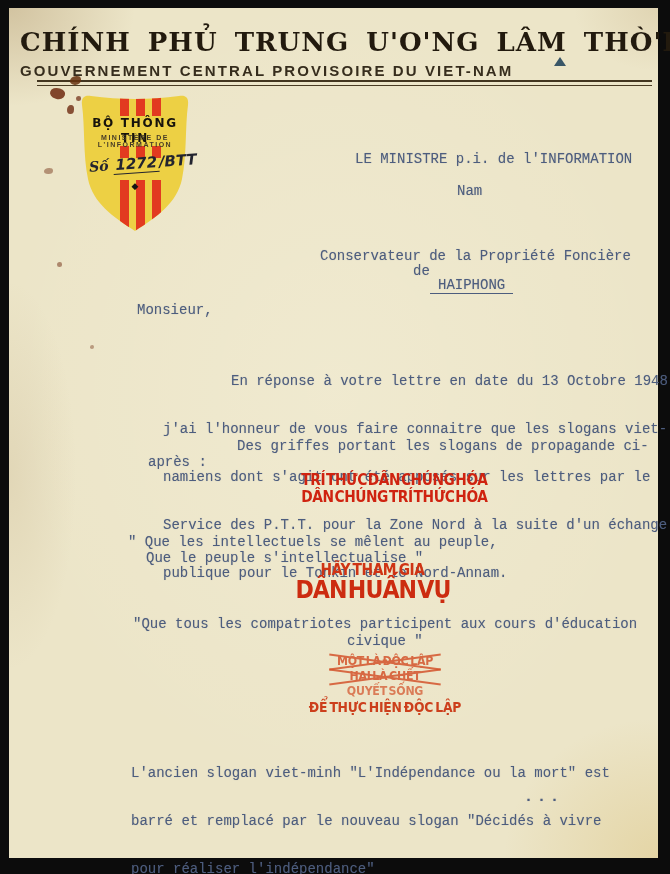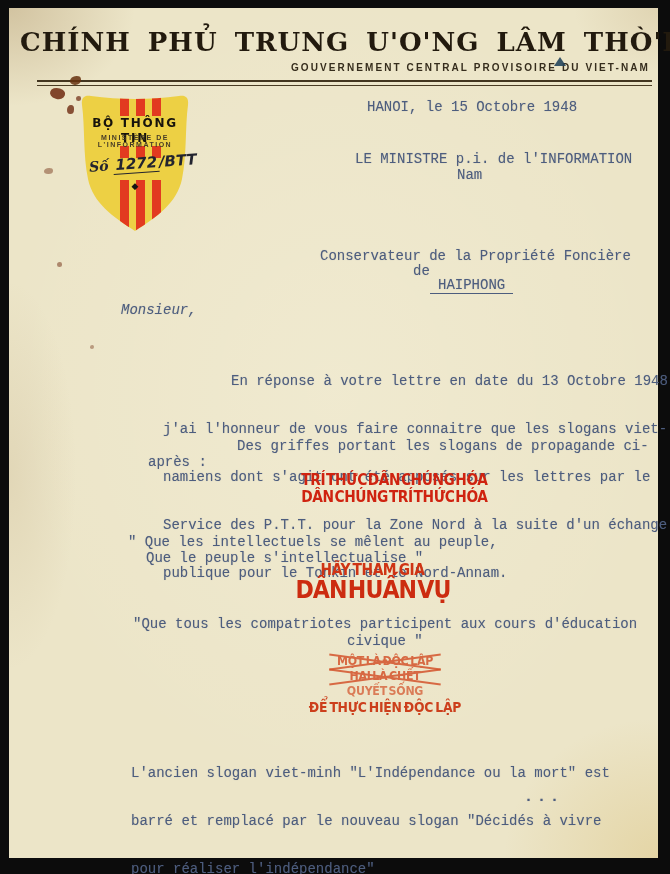--- a/index.html
+++ b/index.html
@@ -9,22 +9,22 @@
     background-image:
       radial-gradient(ellipse 180px 140px at 0% 0%, rgba(150,118,70,.30), rgba(150,118,70,0) 70%),
       radial-gradient(ellipse 220px 200px at 100% 100%, rgba(210,176,86,.30), rgba(210,176,86,0) 70%),
       radial-gradient(ellipse 120px 90px at 100% 0%, rgba(170,138,84,.18), rgba(170,138,84,0) 70%),
       radial-gradient(ellipse 90px 260px at 0% 55%, rgba(160,128,80,.14), rgba(160,128,80,0) 75%),
       radial-gradient(ellipse 420px 500px at 50% 45%, rgba(255,252,238,.20), rgba(255,252,238,0) 80%);}
   
   .title{position:absolute;left:20px;right:20px;top:27px;text-align:center;
     font-family:"DejaVu Serif","Liberation Serif",serif;font-weight:bold;font-size:26px;
     letter-spacing:1px;word-spacing:7px;color:#221a0e;white-space:nowrap;}
-  .subtitle{position:absolute;left:20px;right:20px;top:62px;text-align:right;
-    font-weight:bold;font-size:10px;letter-spacing:2.1px;color:#362d1d;}
+  .subtitle{position:absolute;left:20px;right:20px;top:62px;text-align:left;
+    font-weight:bold;font-size:15px;letter-spacing:2.1px;color:#362d1d;}
   .rule{position:absolute;left:37px;right:18px;top:80px;height:3px;
     border-top:2px solid #433620;border-bottom:1px solid #4a3c24;}
   .rule-blob{position:absolute;left:70px;top:76px;width:11px;height:9px;border-radius:60% 40% 55% 45%;
     background:#66310f;opacity:.85;}
   .mark-triangle{position:absolute;left:554px;top:57px;width:0;height:0;
     border-left:6px solid transparent;border-right:6px solid transparent;
     border-bottom:9px solid #26465c;opacity:.9;}
   
   .emblem{position:absolute;left:77px;top:91px;width:116px;height:142px;}
   .emblem .vi{position:absolute;left:0;right:0;top:24px;text-align:center;
@@ -105,29 +105,28 @@
           <rect x="59" y="89" width="9" height="53"></rect>
           <rect x="75" y="89" width="9" height="53"></rect>
       </g>
     </svg>
     <div class="vi">BỘ THÔNG TIN</div>
     <div class="fr">MINISTÈRE DE L'INFORMATION</div>
     <div class="ref"><span>Số</span> <span class="num">1272</span><span class="suf">/BTT</span></div>
     <div class="diamond">◆</div>
   </div>
 
-  <div class="t" style="left:367px;top:99px;">HANOI, le 15 Octobre 1948</div>
   <div class="t" style="left:355px;top:151px;">LE MINISTRE p.i. de l'INFORMATION</div>
-  <div class="t" style="left:457px;top:167px;">Nam</div>
+  <div class="t" style="left:457px;top:183px;">Nam</div>
 
   <div class="t" style="left:320px;top:248px;">Conservateur de la Propriété Foncière</div>
   <div class="t" style="left:413px;top:263px;">de</div>
   <div class="t" style="left:430px;top:277px;"><span class="underlined">HAIPHONG</span></div>
 
-  <div class="t" style="left:121px;top:302px;font-style:italic;">Monsieur,</div>
+  <div class="t" style="left:137px;top:302px;">Monsieur,</div>
 
   <div class="t para1" style="left:124px;top:341px;margin-left:39px;">
     <div class="ln">En réponse à votre lettre en date du 13 Octobre 1948</div>
     <div class="ln">j'ai l'honneur de vous faire connaitre que les slogans viet-</div>
     <div class="ln">namiens dont s'agit ont été apposés sur les lettres par le</div>
     <div class="ln">Service des P.T.T. pour la Zone Nord à la suite d'un échange</div>
     <div class="ln">publique pour le Tonkin et le Nord-Annam.</div>
   </div>
 
   <div class="t" style="left:237px;top:438px;">Des griffes portant les slogans de propagande ci-</div>

